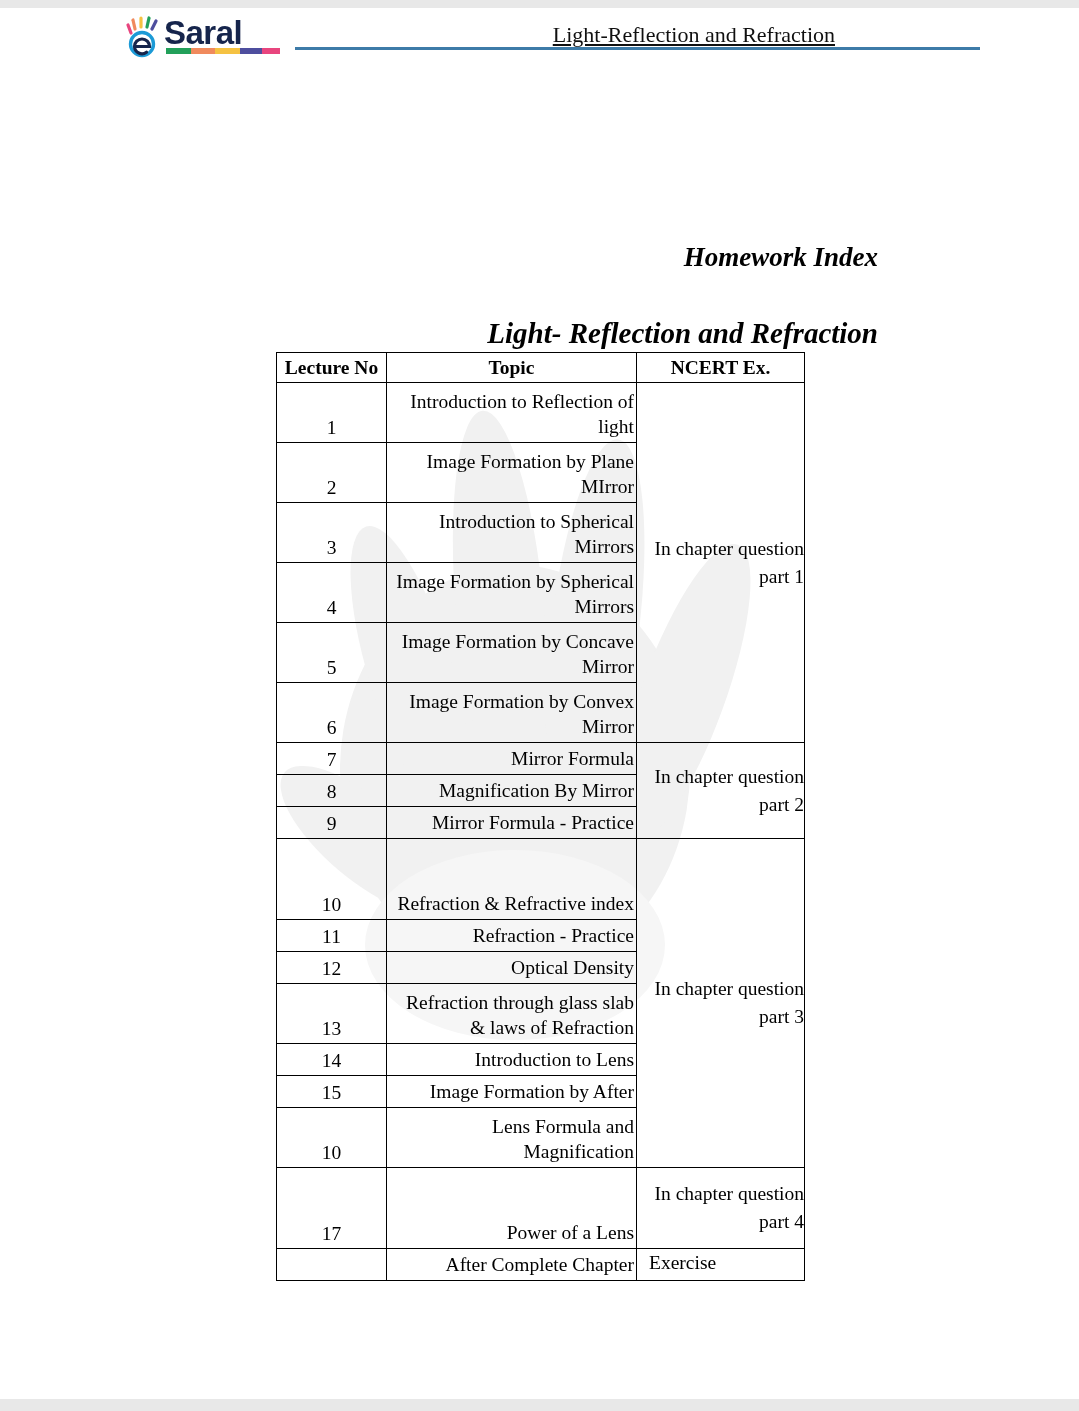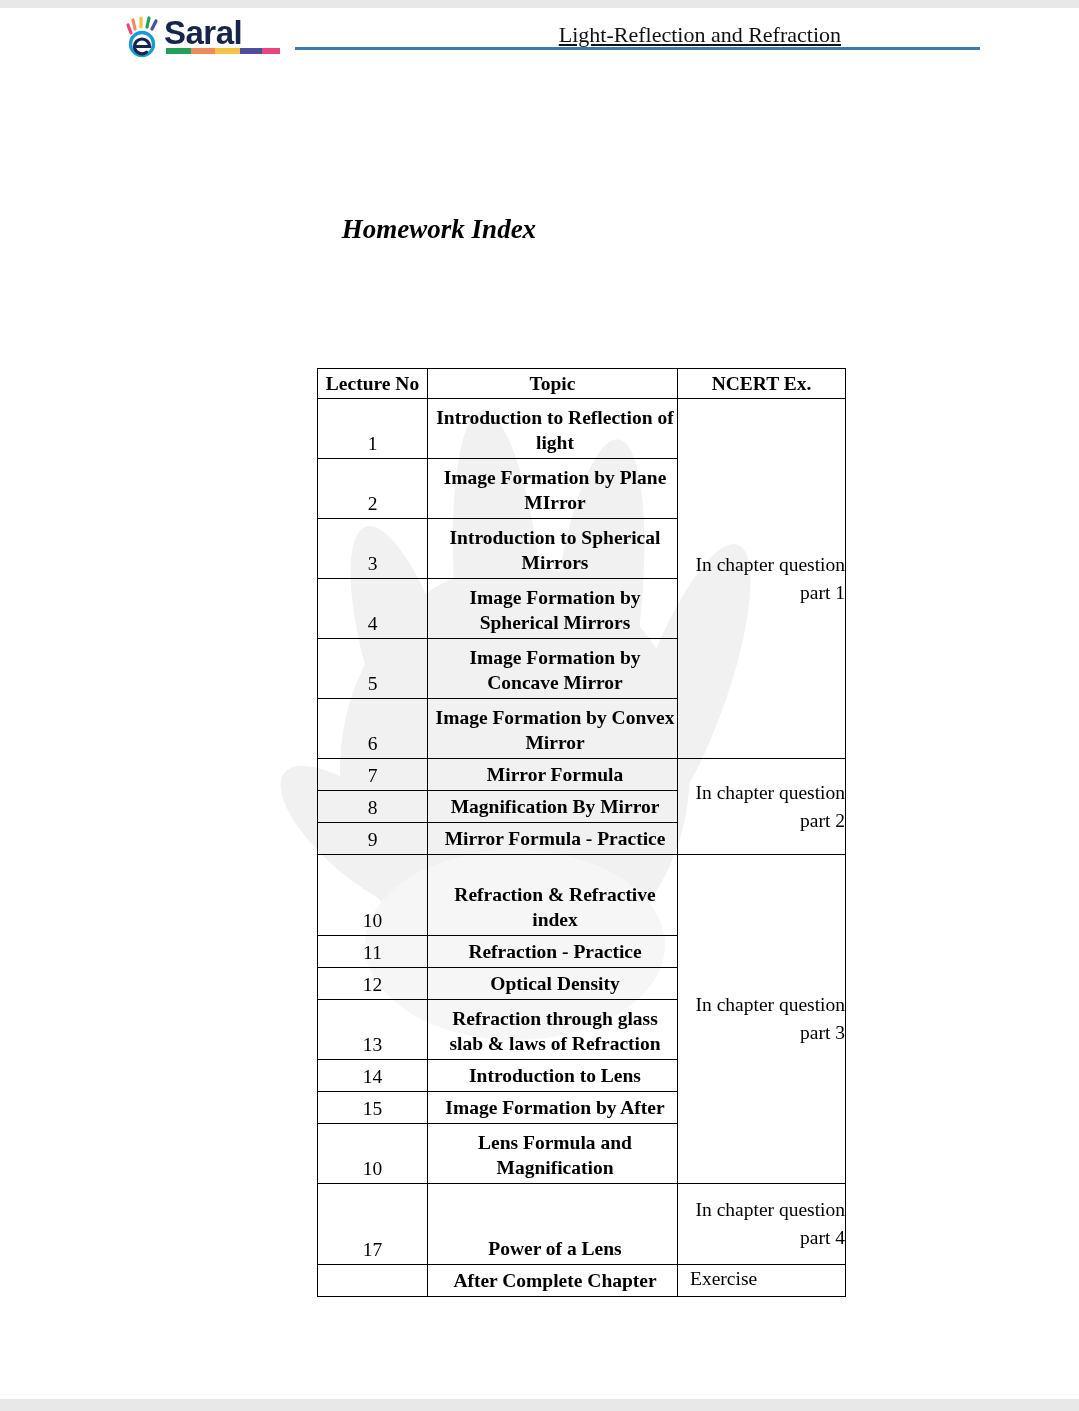--- a/index.html
+++ b/index.html
@@ -38,21 +38,20 @@
   .watermark svg { width: 100%; height: 100%; display: block; }
 
   
   .header {
     position: absolute;
     top: 0;
     left: 0;
     width: 934px;
     height: 62px;
     z-index: 3;
-    padding-left: 6px;
   }
   .logo {
     position: absolute;
     left: 124px;
     top: 14px;
     width: 160px;
     height: 48px;
   }
   .logo-mark {
     position: absolute;
@@ -99,40 +98,40 @@
     color: #101010;
     white-space: nowrap;
     text-decoration: underline;
   }
 
   
   .doc-title {
     position: absolute;
     left: 0;
     width: 878px;
-    text-align: center;
+    text-align: right;
     font-weight: bold;
     font-style: italic;
     color: #000000;
     z-index: 2;
+    margin-top: 28px;
   }
   .doc-title.t1 { top: 214px; font-size: 27px; }
   .doc-title.t2 { top: 289px; font-size: 29px; }
 
   
   .index-table {
     position: absolute;
     left: 276px;
-    top: 368px;
+    top: 352px;
     width: 528px;
     border-collapse: collapse;
     table-layout: fixed;
     z-index: 2;
     background: transparent;
-    margin-left: 41px;
   }
   .index-table col.c-no    { width: 110px; }
   .index-table col.c-topic { width: 250px; }
   .index-table col.c-ex    { width: 168px; }
 
   .index-table th,
   .index-table td {
     border: 1.6px solid #000000;
     font-size: 19.5px;
     color: #000000;
@@ -146,27 +145,26 @@
     height: 29px;
     vertical-align: middle;
     line-height: 1.1;
   }
   .index-table td.no {
     text-align: center;
     vertical-align: bottom;
     padding-bottom: 3px;
   }
   .index-table td.topic {
-    text-align: center;
+    text-align: right;
     padding-left: 7px;
     padding-right: 2px;
     line-height: 1.32;
     padding-bottom: 2px;
     padding-top: 2px;
-    font-weight: bold;
   }
   .index-table td.ex {
     text-align: right;
     vertical-align: middle;
     line-height: 1.42;
   }
   .index-table td.ex.left {
     text-align: left;
     padding-left: 12px;
     vertical-align: bottom;
@@ -224,20 +222,21 @@
         <span style="width:19%;background:#4e4e9e"></span>
         <span style="width:16%;background:#e8457e"></span>
       </span>
     </div>
 
     <div class="header-rule"></div>
     <div class="header-title">Light-Reflection and Refraction</div>
   </div>
 
   <div class="doc-title t1">Homework Index</div>
+  <div class="doc-title t2">Light- Reflection and Refraction</div>
 
   <table class="index-table">
     <colgroup>
       <col class="c-no">
         <col class="c-topic">
         <col class="c-ex">
     </colgroup>
     <thead>
       <tr>
         <th>Lecture No</th>

